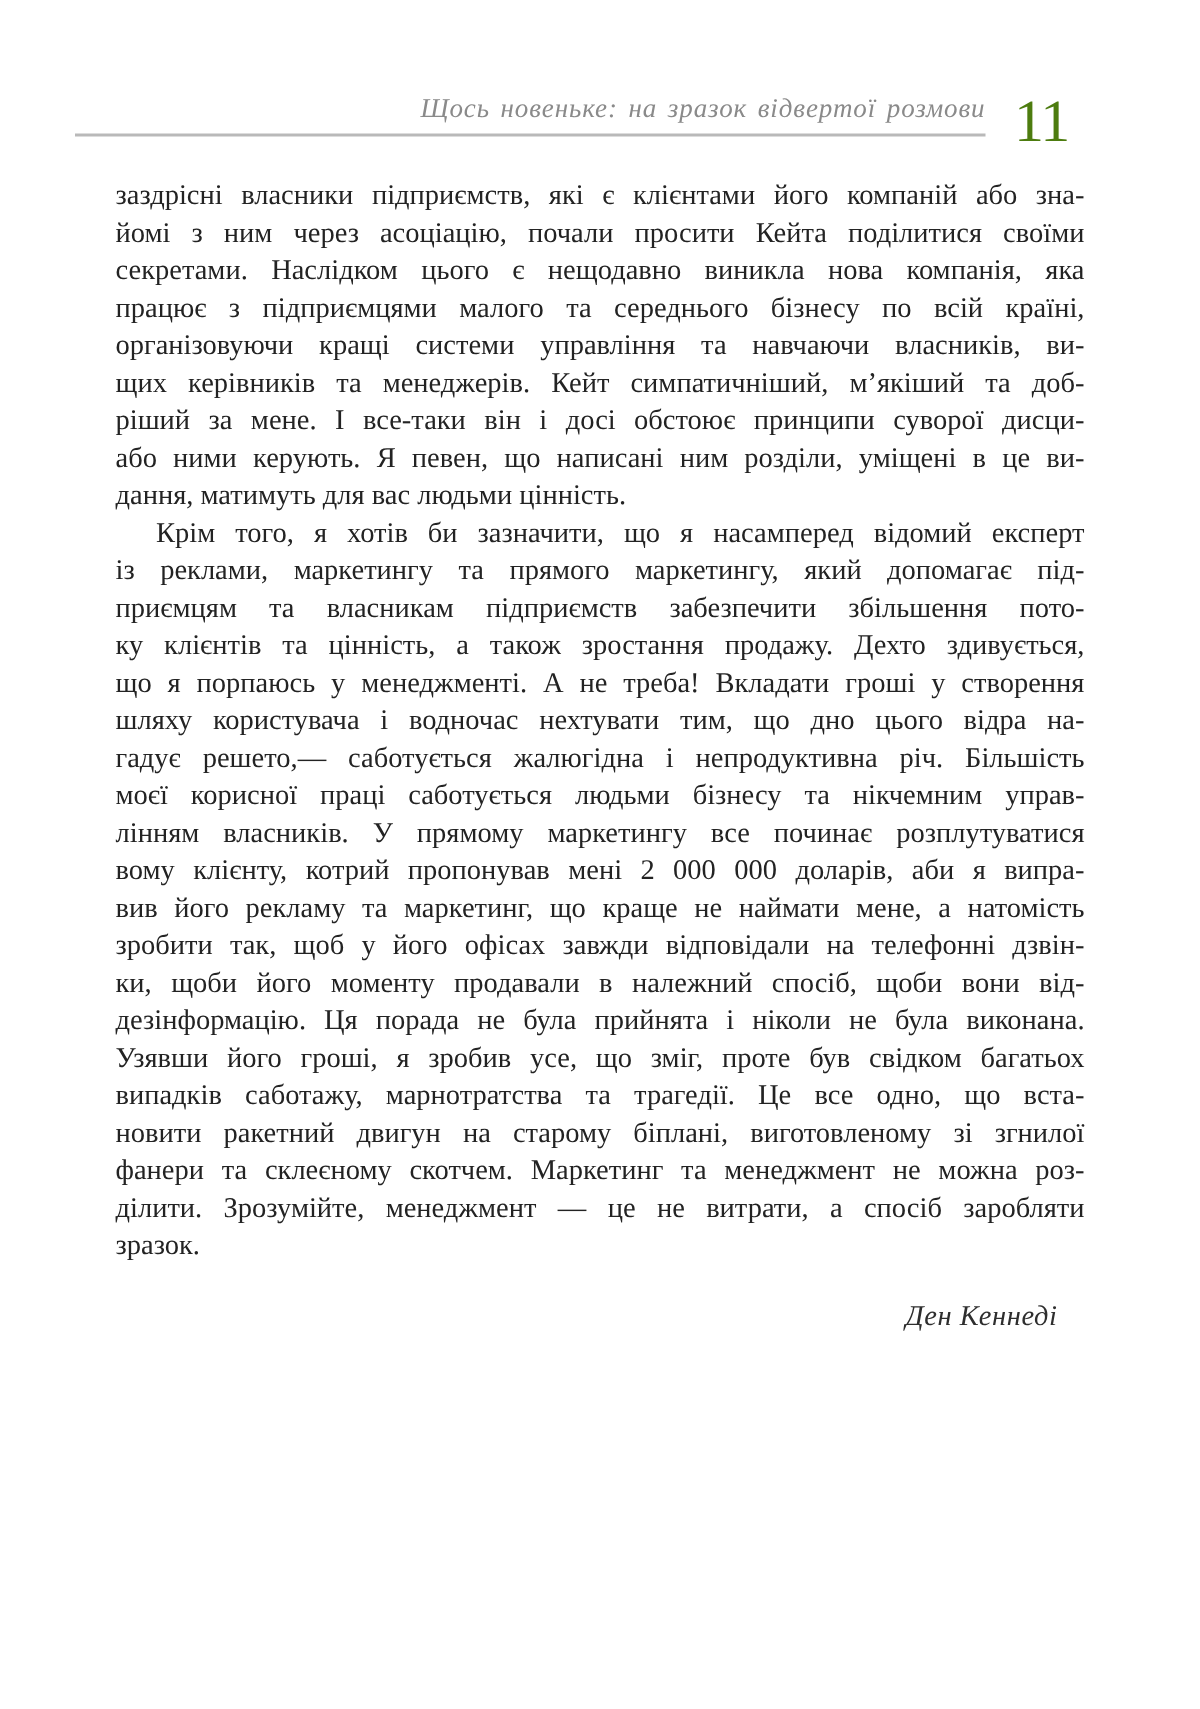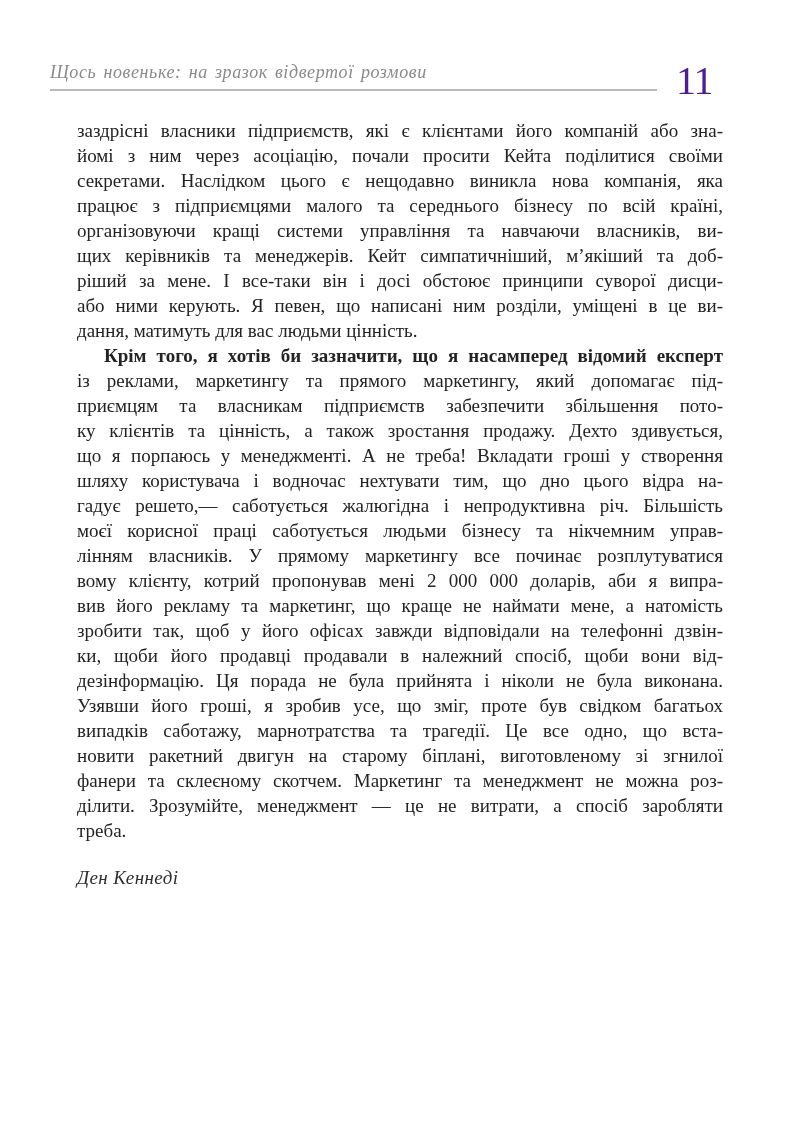--- a/index.html
+++ b/index.html
@@ -19,21 +19,21 @@
   }
   
   .running-header {
     display: flex;
     align-items: flex-end;
     padding-top: 62px;
   }
   .running-title-block {
     margin-left: 50px;
     width: 607px;
-    text-align: left;
+    text-align: right;
   }
   .running-title {
     display: block;
     font-style: italic;
     font-size: 18px;
     letter-spacing: 0.6px;
     word-spacing: 2px;
     color: #8a8a8a;
     padding-bottom: 6px;
     white-space: nowrap;
@@ -43,46 +43,46 @@
     background: #b9b9b9;
     border: none;
     margin: 0;
   }
   .page-number {
     margin-left: 19px;
     margin-bottom: -7px;
     font-size: 40px;
     line-height: 0.82;
     letter-spacing: -1px;
-    color: #4c1d95;
+    color: #4d7c0f;
   }
   
   .body-text {
     margin-top: 27px;
     padding: 0 77px 0 77px;
     font-size: 19px;
     line-height: 25px;
     color: #232323;
   }
   .paragraph { margin: 0; }
   .line {
     text-align: justify;
     white-space: normal;
   }
   .line.fill {
     text-align-last: justify;
     -moz-text-align-last: justify;
   }
   .paragraph.indent .line:first-child {
     text-indent: 27px;
-    font-weight: bold;
   }
   .signature {
     margin-top: 22px;
     padding-right: 18px;
+    text-align: right;
     font-style: italic;
     font-size: 19px;
     letter-spacing: 0.4px;
     color: #2e2e2e;
   }
 </style>
 </head>
 <body>
 
 <div class="page">
@@ -114,26 +114,26 @@
           <div class="line fill">приємцям та власникам підприємств забезпечити збільшення пото-</div>
           <div class="line fill">ку клієнтів та цінність, а також зростання продажу. Дехто здивується,</div>
           <div class="line fill">що я порпаюсь у менеджменті. А не треба! Вкладати гроші у створення</div>
           <div class="line fill">шляху користувача і водночас нехтувати тим, що дно цього відра на-</div>
           <div class="line fill">гадує решето,— саботується жалюгідна і непродуктивна річ. Більшість</div>
           <div class="line fill">моєї корисної праці саботується людьми бізнесу та нікчемним управ-</div>
           <div class="line fill">лінням власників. У прямому маркетингу все починає розплутуватися</div>
           <div class="line fill">вому клієнту, котрий пропонував мені 2 000 000 доларів, аби я випра-</div>
           <div class="line fill">вив його рекламу та маркетинг, що краще не наймати мене, а натомість</div>
           <div class="line fill">зробити так, щоб у його офісах завжди відповідали на телефонні дзвін-</div>
-          <div class="line fill">ки, щоби його продавці продавали в належний спосіб, щоби вони від-</div>
+          <div class="line fill">ки, щоби його моменту продавали в належний спосіб, щоби вони від-</div>
           <div class="line fill">дезінформацію. Ця порада не була прийнята і ніколи не була виконана.</div>
           <div class="line fill">Узявши його гроші, я зробив усе, що зміг, проте був свідком багатьох</div>
           <div class="line fill">випадків саботажу, марнотратства та трагедії. Це все одно, що вста-</div>
           <div class="line fill">новити ракетний двигун на старому біплані, виготовленому зі згнилої</div>
           <div class="line fill">фанери та склеєному скотчем. Маркетинг та менеджмент не можна роз-</div>
           <div class="line fill">ділити. Зрозумійте, менеджмент — це не витрати, а спосіб заробляти</div>
-          <div class="line">треба.</div>
+          <div class="line">зразок.</div>
         </div>
       </div>
     <div class="signature">Ден Кеннеді</div>
   </main>
 
 </div>
 
 </body></html>

